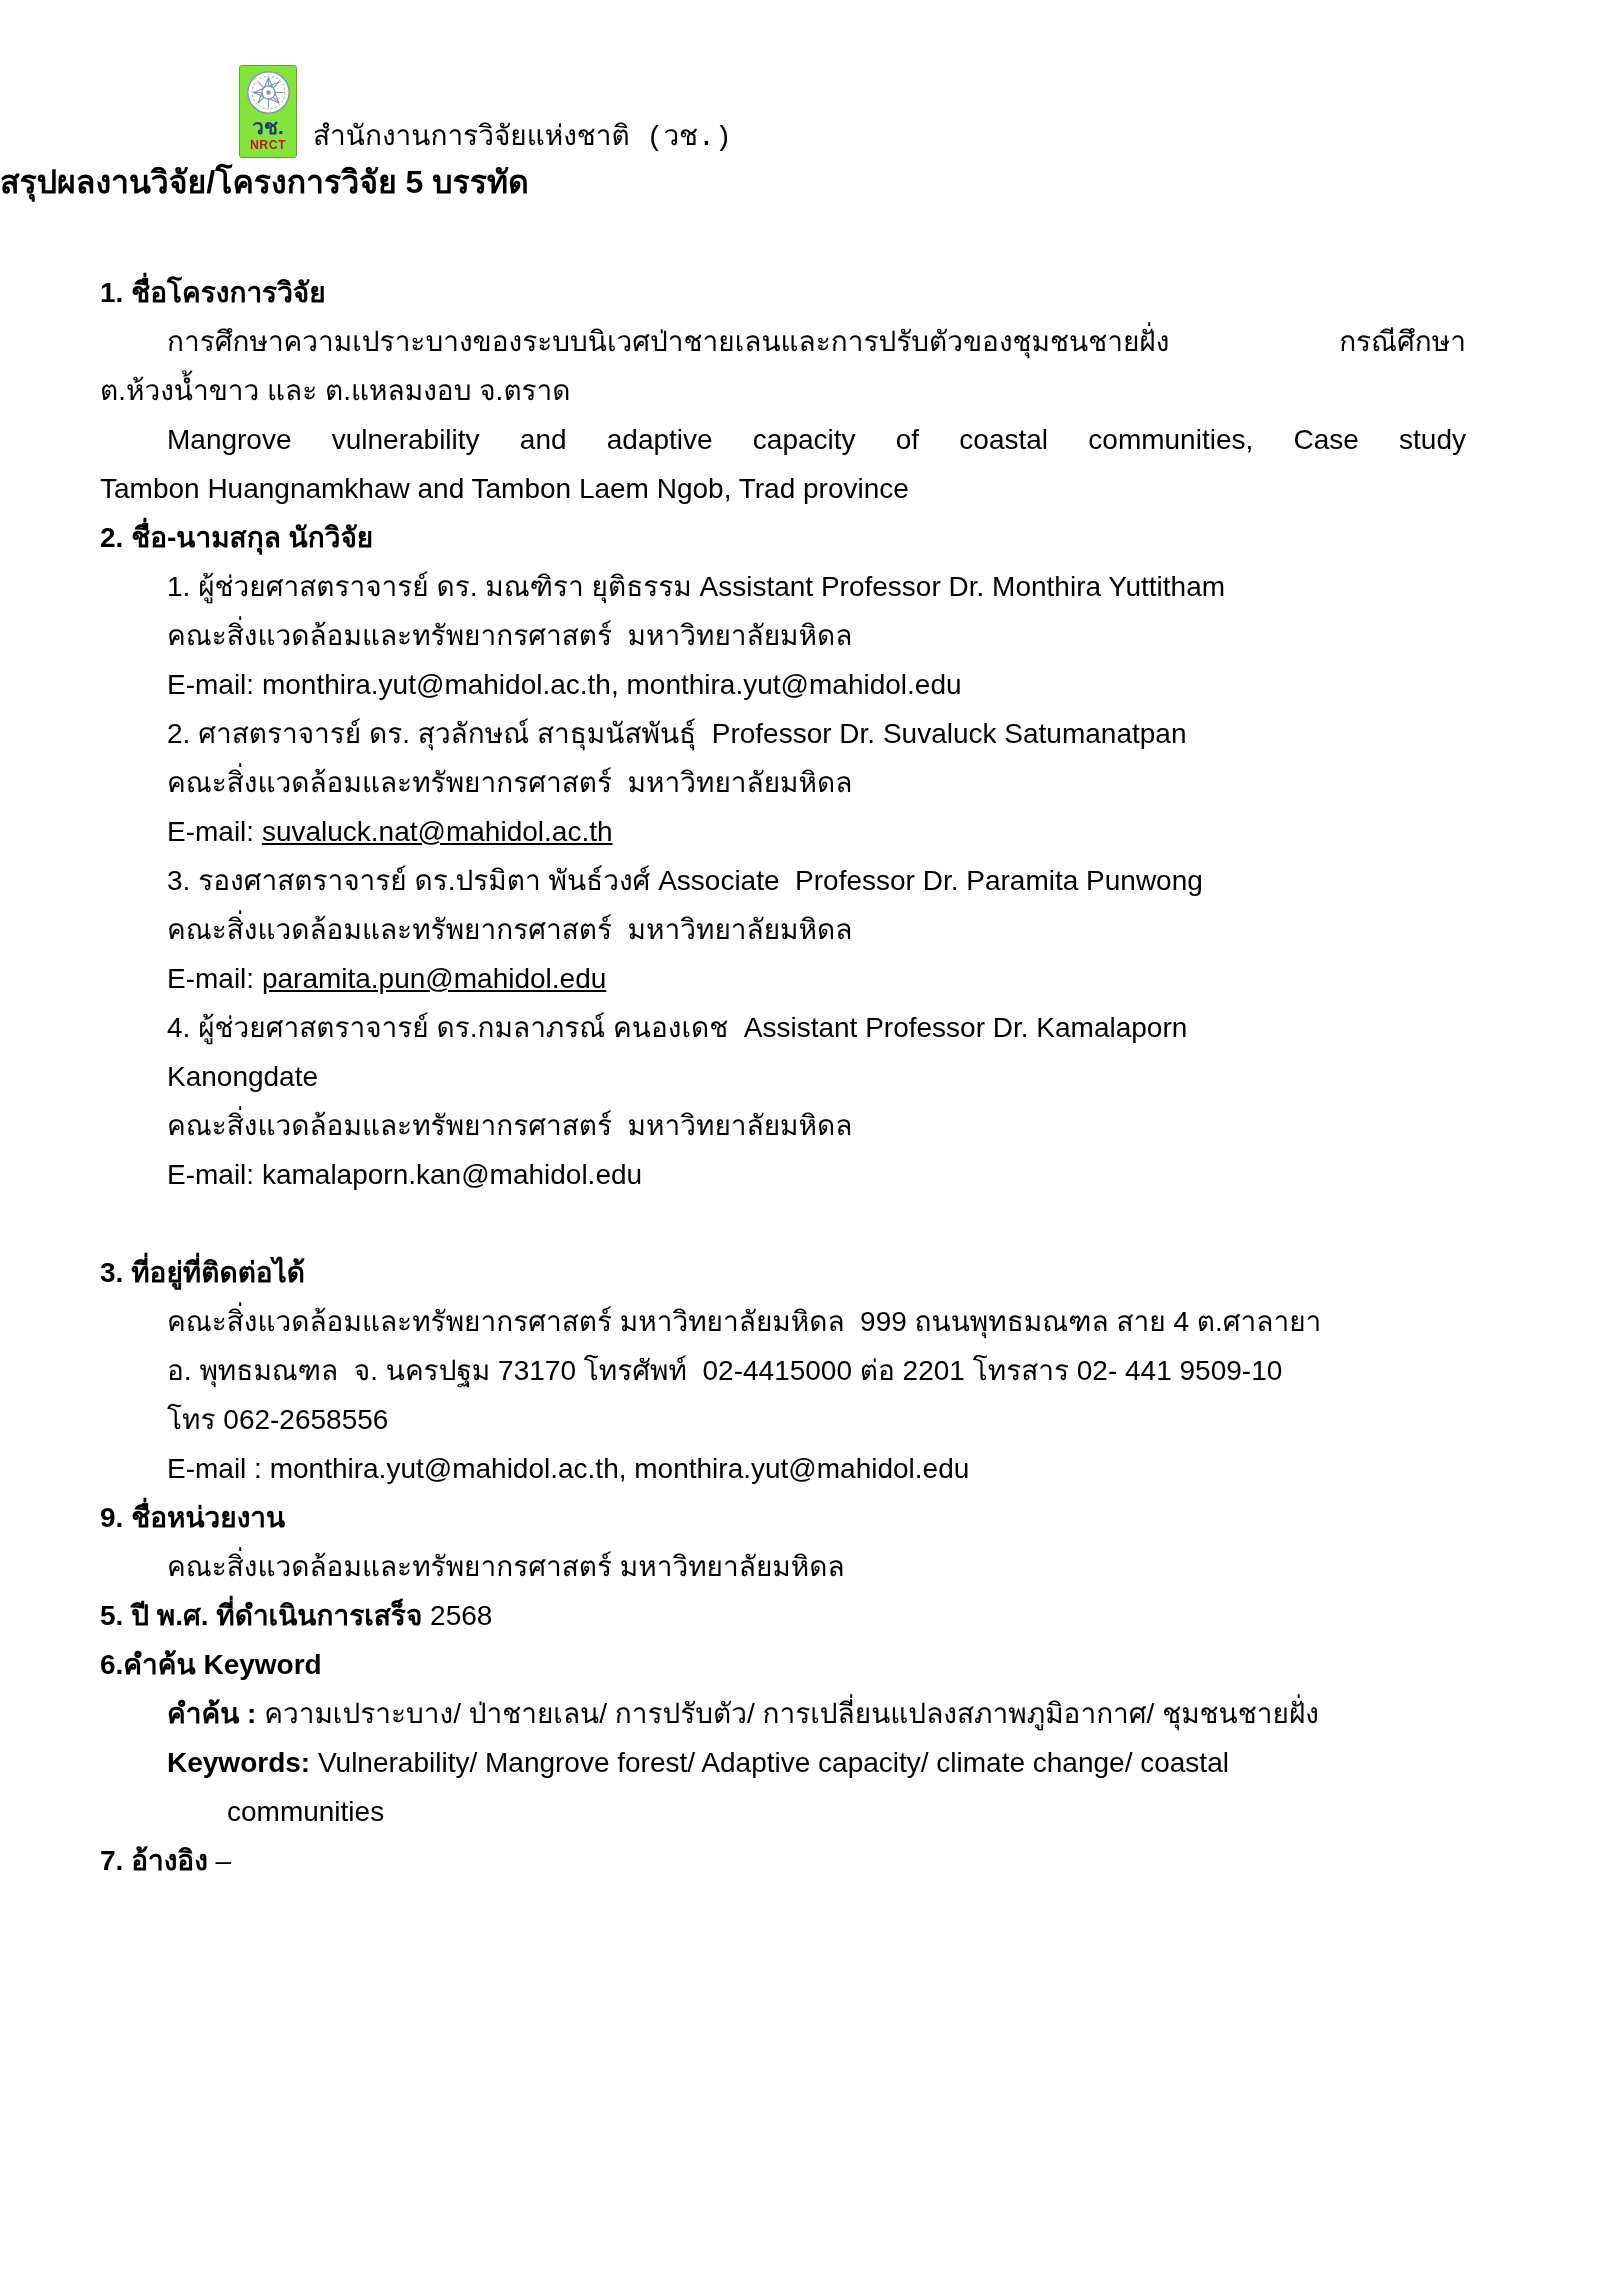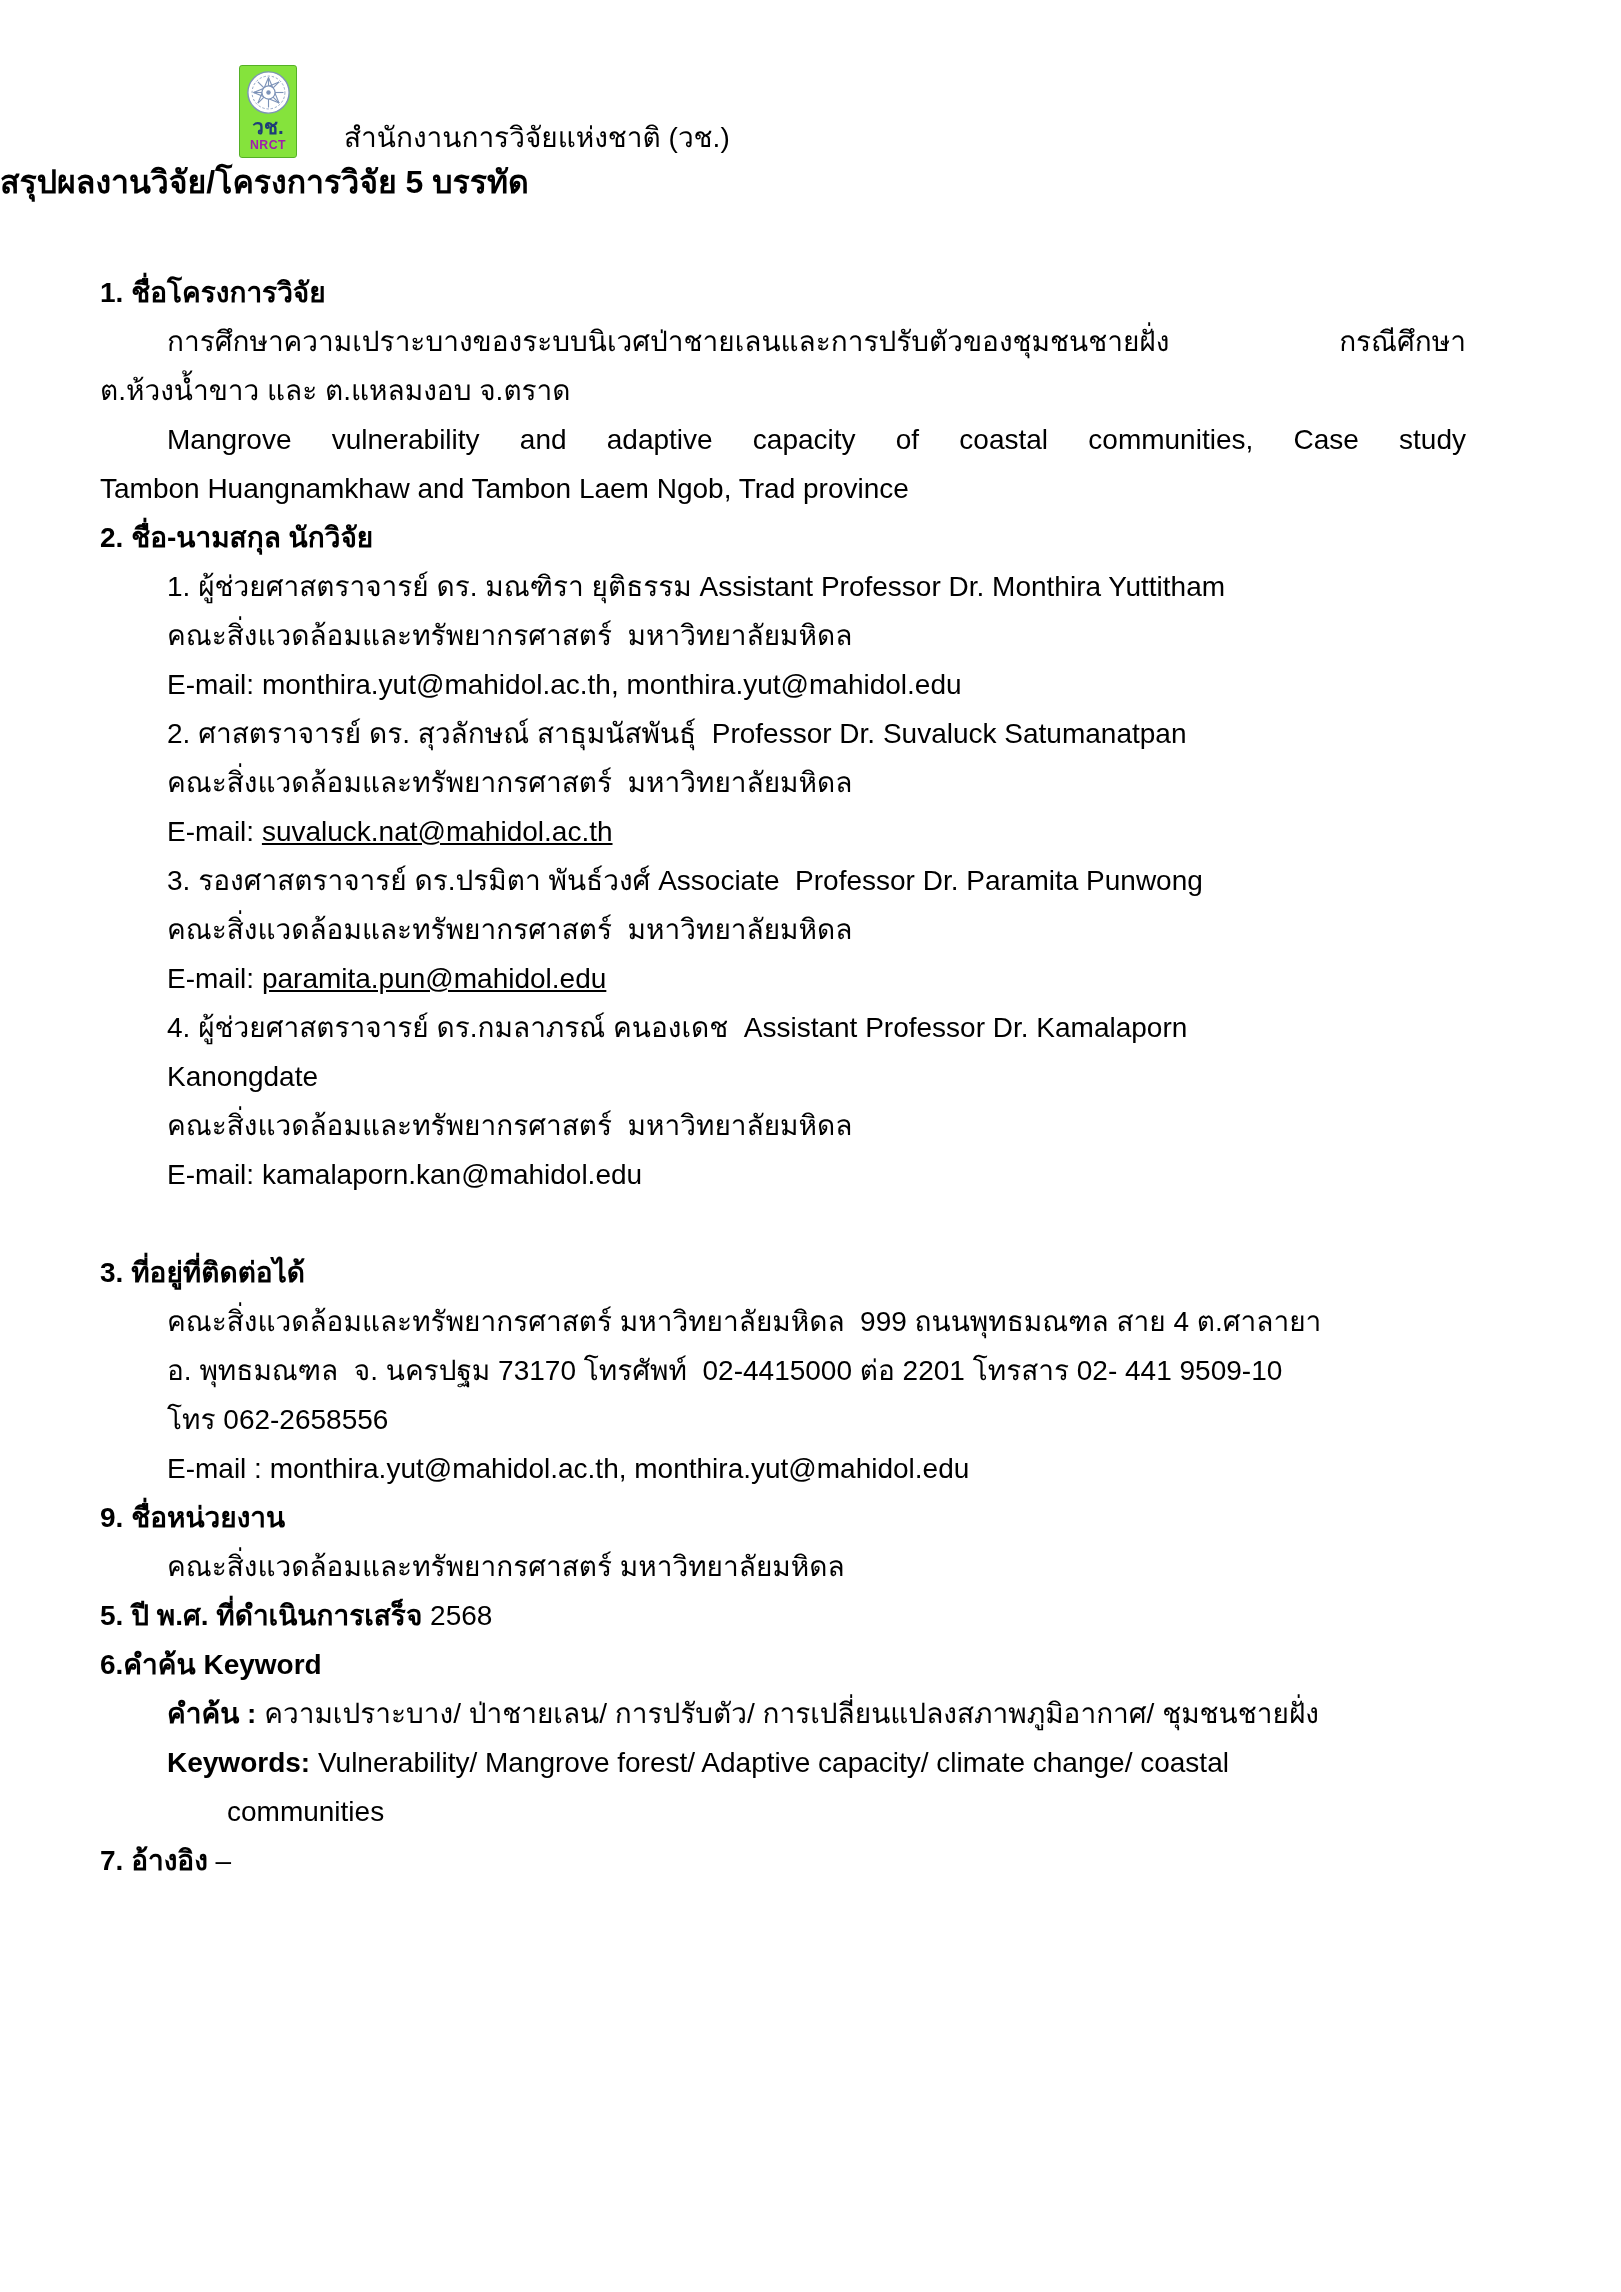--- a/index.html
+++ b/index.html
@@ -35,29 +35,30 @@
   .emblem { width: 45px; height: 45px; }
   .logo-th {
     font-size: 20.6px;
     font-weight: bold;
     color: #1e3d78;
     line-height: 23.5px;
   }
   .logo-en {
     font-size: 12.3px;
     font-weight: bold;
-    color: #a21caf;
+    color: #b91c1c;
     line-height: 14.7px;
     letter-spacing: 0.5px;
   }
   .agency {
     font-size: 28px;
     line-height: 33px;
-    margin-left: 47px;
+    margin-left: 16px;
     padding-bottom: 3.9px;
+    font-family: Liberation Mono, monospace;
   }
   
   .doc-title {
     text-align: left;
     font-size: 32px;
     font-weight: bold;
     line-height: 49px;
   }
   
   .content {

